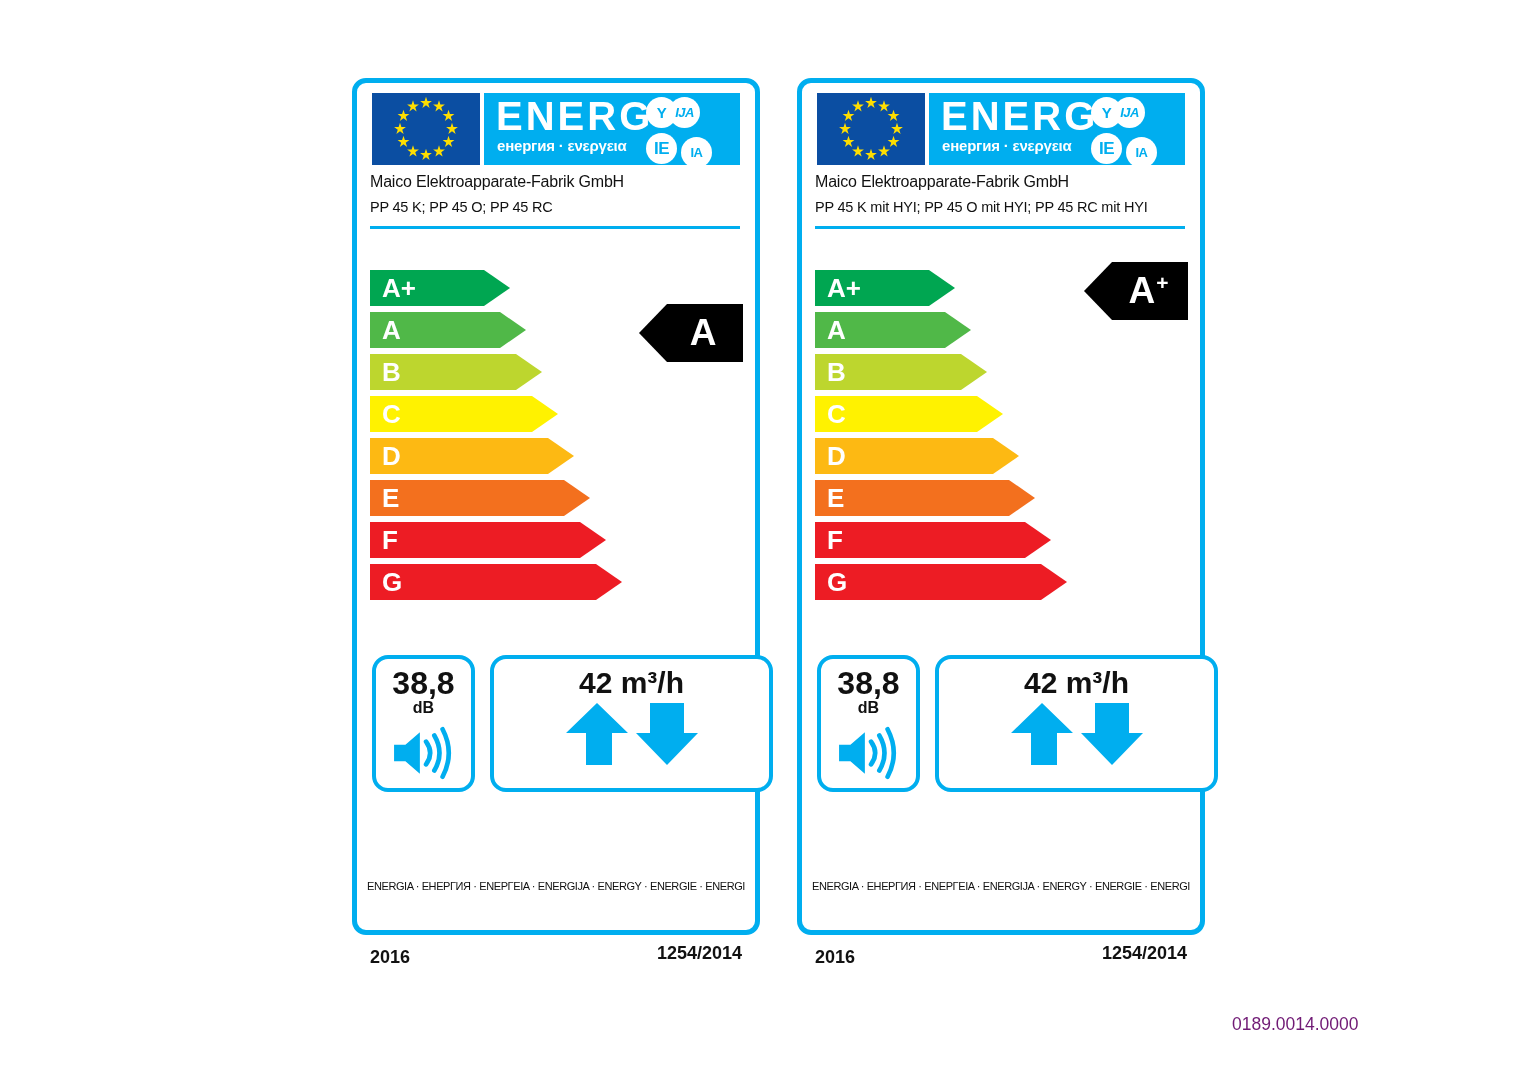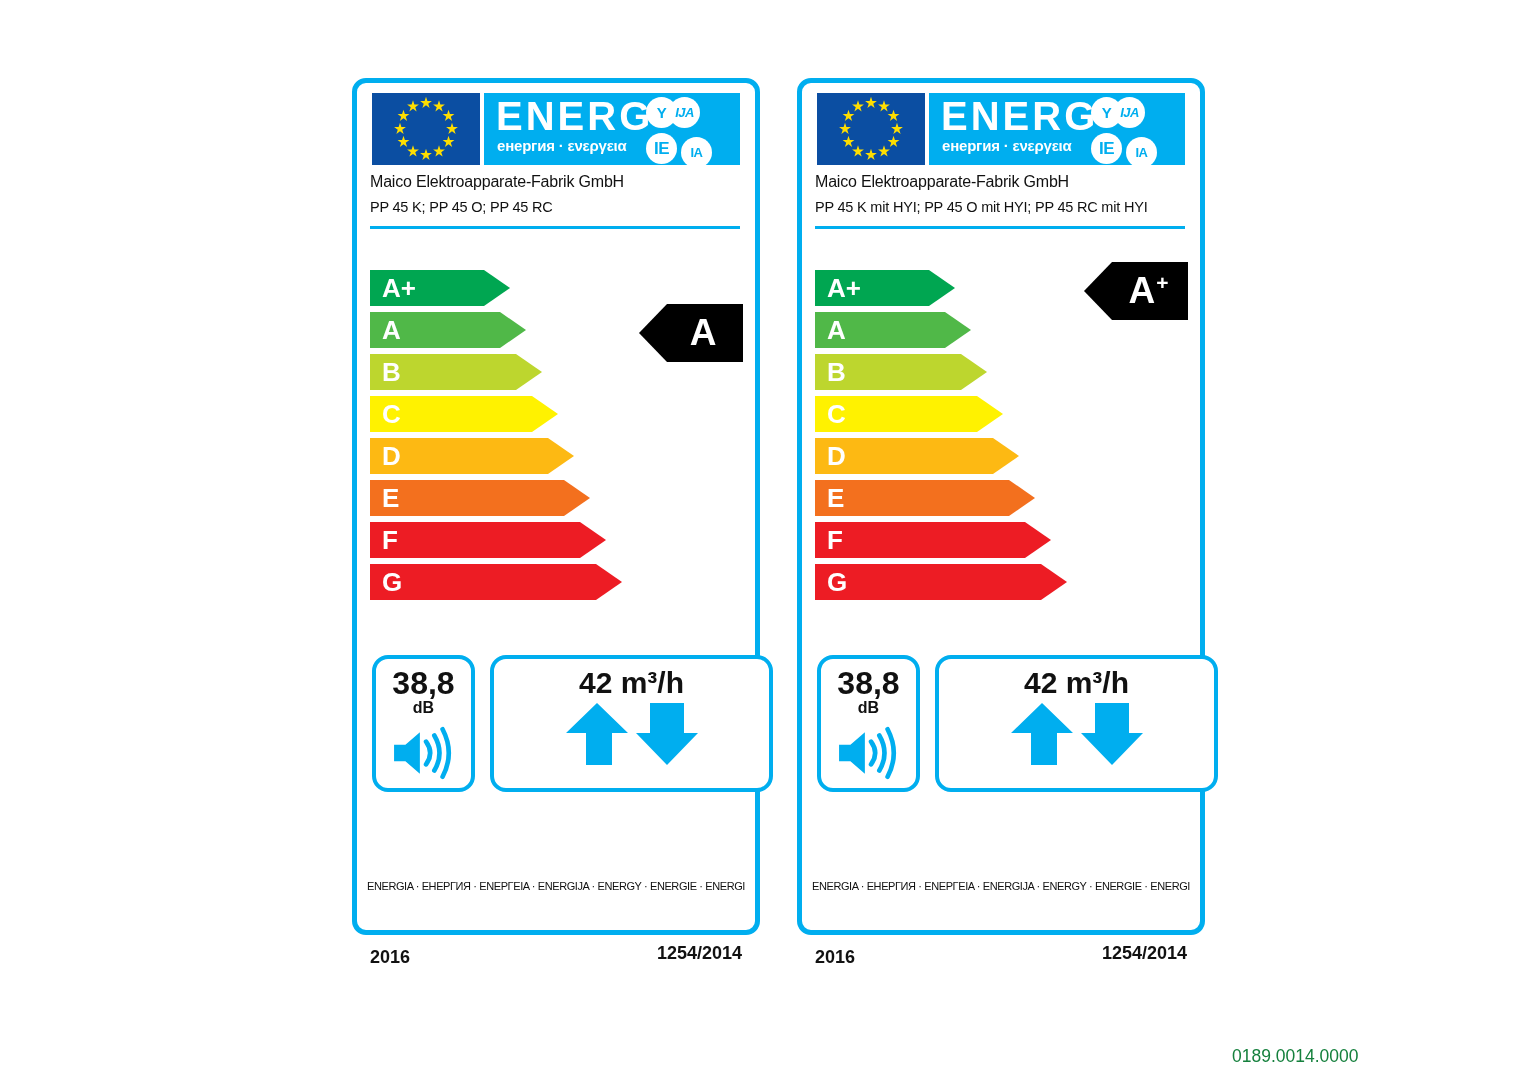--- a/index.html
+++ b/index.html
@@ -70,21 +70,21 @@
   .flow-arrows{margin-top:4px;}
   .flow-arrow{fill:var(--accent);}
 
   
   .languages{position:absolute;left:6px;top:797px;width:386px;text-align:center;
     font-size:11px;letter-spacing:-0.4px;font-weight:500;color:#111;white-space:nowrap;}
   .year{position:absolute;left:13px;top:816px;font-size:18px;font-weight:bold;color:#111;margin-top:48px;}
   .regulation{position:absolute;right:13px;top:816px;font-size:18px;font-weight:bold;color:#111;margin-top:44px;}
 
   
-  .footer-code{position:absolute;left:1232px;top:1014px;font-size:17.5px;color:#15803d;margin-top:32px;}
+  .footer-code{position:absolute;left:1232px;top:1014px;font-size:17.5px;color:#701a75;}
 </style>
 </head>
 <body>
 
 <div class="canvas">
 
   <div class="label-card left">
     <svg class="eu-flag eu-stars-host" viewBox="0 0 108 72">
       <rect class="flag-bg" x="0" y="0" width="108" height="72"></rect>
       <g class="eu-stars">

